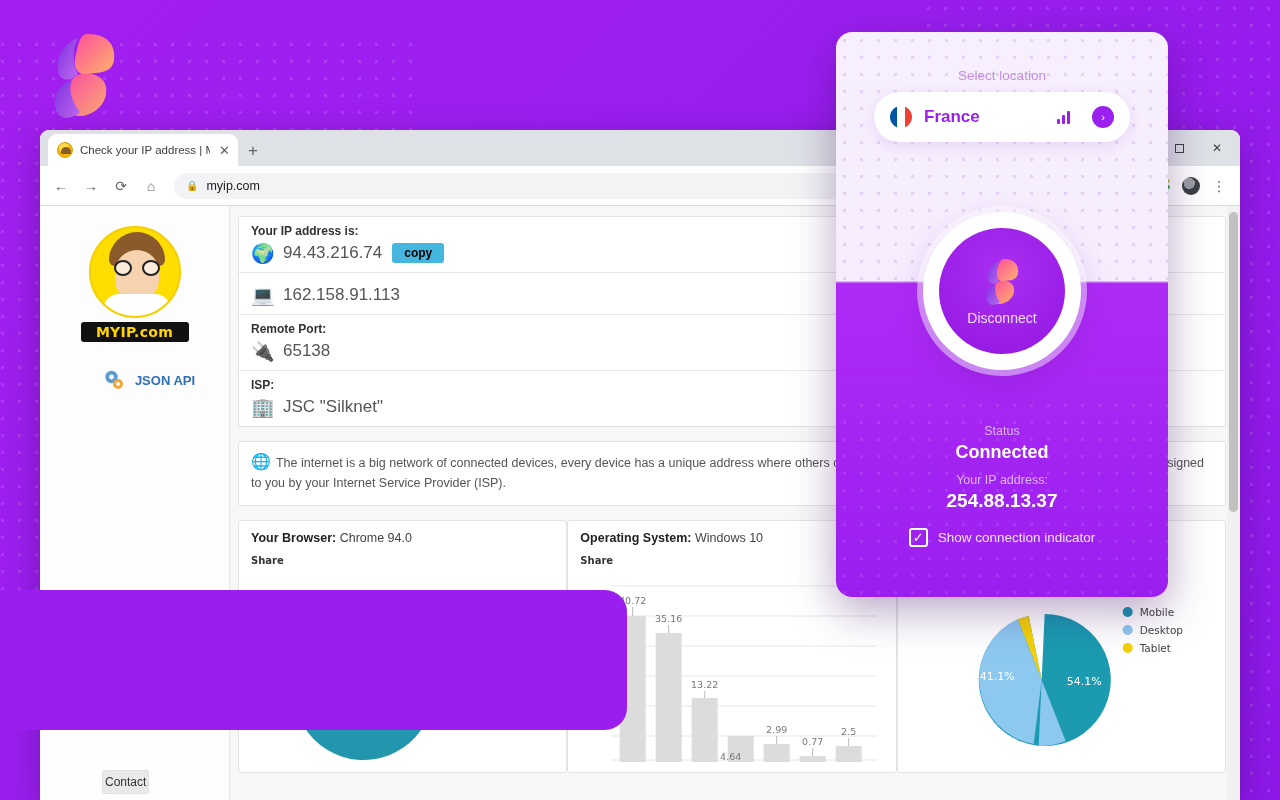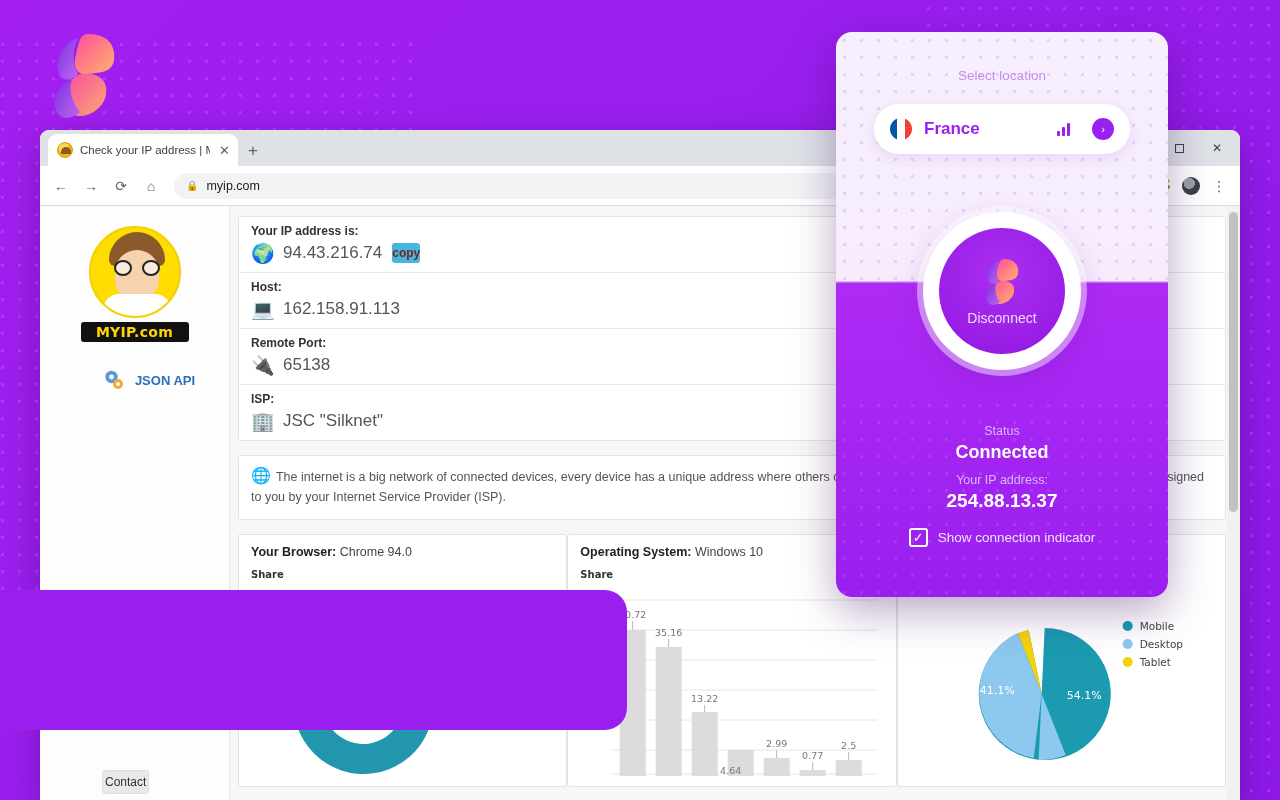--- a/index.html
+++ b/index.html
@@ -209,23 +209,23 @@
 
   
   #ip-card { margin-bottom: 14px; }
   .ip-row { border-bottom: 1px solid #e8e8e8; padding: 7px 12px 9px; }
   .ip-row:last-child { border-bottom: none; }
   .ip-label { font-size: 12px; font-weight: bold; color: #333; }
   .ip-value-row { display: flex; align-items: center; gap: 10px; margin-top: 5px; }
   .ip-value { font-size: 17px; color: #555; }
   .emoji-ico { font-size: 19px; line-height: 1; width: 22px; text-align: center; }
   #copy-button {
-    background: #45b6dd; color: #7f1d1d;
+    background: #45b6dd; color: #000000;
     font-size: 12px; font-weight: bold;
-    padding: 3px 0; border-radius: 3px;
+    padding: 3px 12px; border-radius: 3px;
     cursor: pointer; border: none;
   }
 
   
   #desc-card { padding: 10px 12px 12px; margin-bottom: 14px; }
   #desc-text {
     font-size: 12.5px; color: #555; line-height: 20px;
   }
   #desc-globe { font-size: 16px; margin-right: 5px; }
 
@@ -266,21 +266,20 @@
     text-align: center; color: #c38ce8; font-size: 13.5px;
   }
   #location-pill {
     position: absolute; left: 38px; top: 60px;
     width: 256px; height: 50px;
     background: #fff; border-radius: 25px;
     display: flex; align-items: center;
     padding: 0 16px; gap: 12px;
     box-shadow: 0 4px 14px rgba(120,40,180,0.12);
     cursor: pointer;
-    margin-top: 12px;
   }
   #flag-fr {
     width: 22px; height: 22px; border-radius: 50%;
     overflow: hidden; flex: 0 0 auto;
     display: flex;
   }
   #flag-fr span { flex: 1; }
   #flag-fr span:nth-child(1){ background:#0055a4; }
   #flag-fr span:nth-child(2){ background:#fff; }
   #flag-fr span:nth-child(3){ background:#ef4135; }
@@ -448,21 +447,20 @@
         <div class="card" id="ip-card">
           <div class="ip-row">
             <div class="ip-label">Your IP address is:</div>
             <div class="ip-value-row">
               <span class="emoji-ico">🌍</span>
               <span class="ip-value">94.43.216.74</span>
               <span id="copy-button">copy</span>
             </div>
           </div>
           <div class="ip-row">
-            <div class="ip-label">Host:</div>
             <div class="ip-value-row">
               <span class="emoji-ico">💻</span>
               <span class="ip-value">162.158.91.113</span>
             </div>
           </div>
           <div class="ip-row">
             <div class="ip-label">Remote Port:</div>
             <div class="ip-value-row">
               <span class="emoji-ico">🔌</span>
               <span class="ip-value">65138</span>

